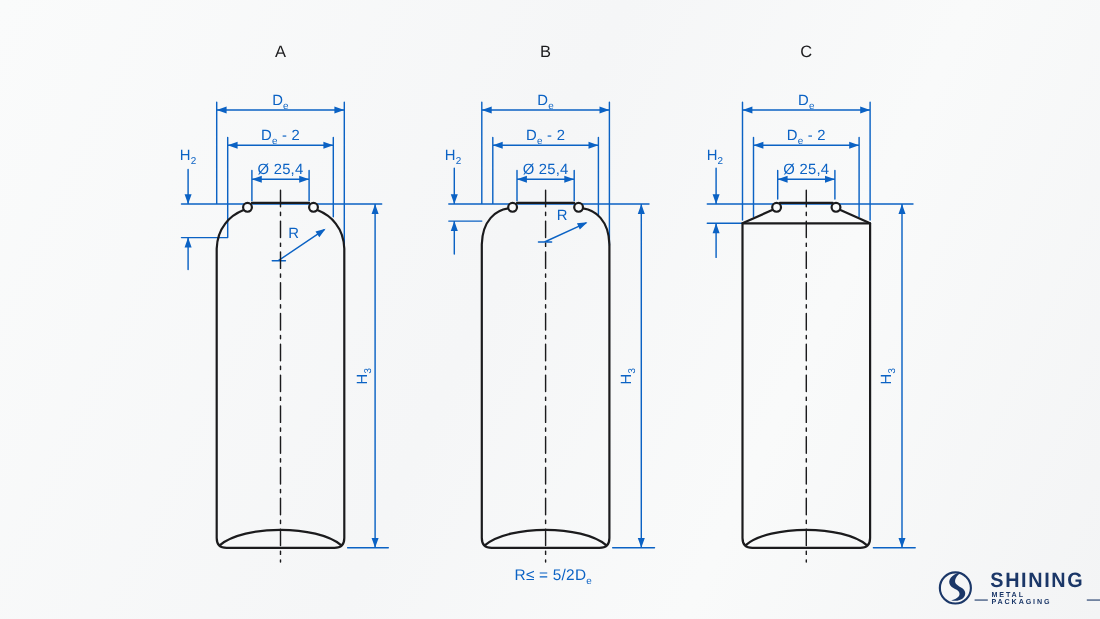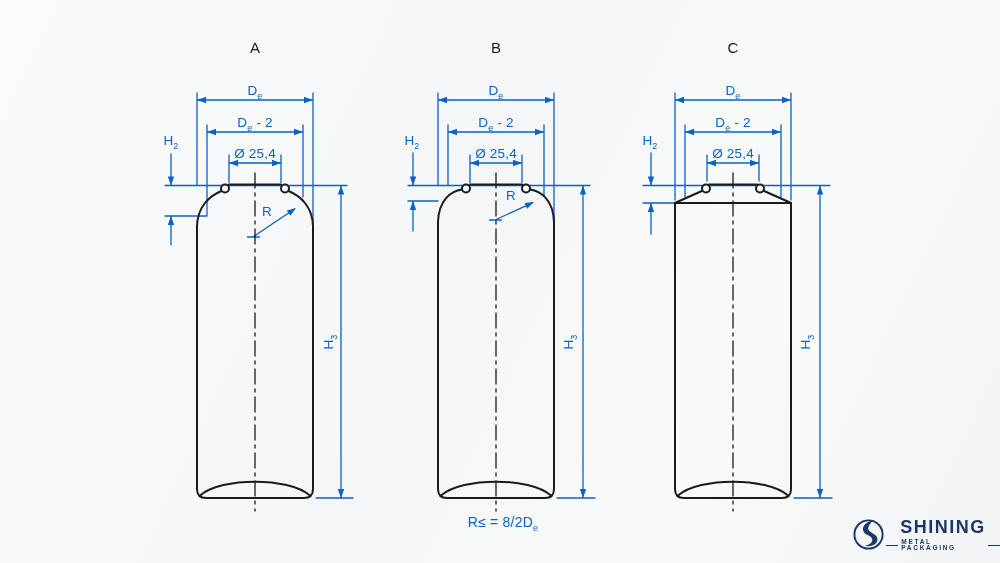--- a/index.html
+++ b/index.html
@@ -155,21 +155,21 @@
   <div class="label" style="left:412px;top:141px"><span>H</span><sub>2</sub></div>
   <div class="label" style="left:511px;top:196px">R</div>
   <div class="label h3-label" style="left:569px;top:342px"><span>H</span><sub>3</sub></div>
 
   <div class="label" style="left:733px;top:91px"><span>D</span><sub>e</sub></div>
   <div class="label" style="left:733px;top:123px"><span>D</span><sub>e</sub><span> - 2</span></div>
   <div class="label" style="left:733px;top:154px">Ø 25,4</div>
   <div class="label" style="left:650px;top:141px"><span>H</span><sub>2</sub></div>
   <div class="label h3-label" style="left:806px;top:342px"><span>H</span><sub>3</sub></div>
 
-  <div class="label note-label" style="left:503px;top:522px"><span>R≤ = 8/2D</span><sub>e</sub></div>
+  <div class="label note-label" style="left:503px;top:522px"><span>R≤ = 5/2D</span><sub>e</sub></div>
 
   <div class="logo">
     <svg width="37" height="37" viewBox="0 0 36 36">
       <circle cx="18" cy="18" r="14.5" fill="none" stroke="#1b3768" stroke-width="2"></circle>
       <path fill="#1b3768" d="M24 3C14 5 10 11 13.5 16c2 2.8 6.5 3 8 6c1.5 3-1.5 6.5-7.5 7.5c8 2 14.5-2.5 13-8c-1-3.7-6-4.5-8.5-7.5C16.5 11.3 18.5 6.5 24 3Z"></path>
     </svg>
     <div class="logo-text">
       <div class="brand">SHINING</div>
       <div class="tagline">
         <span class="tag-rule"></span>

